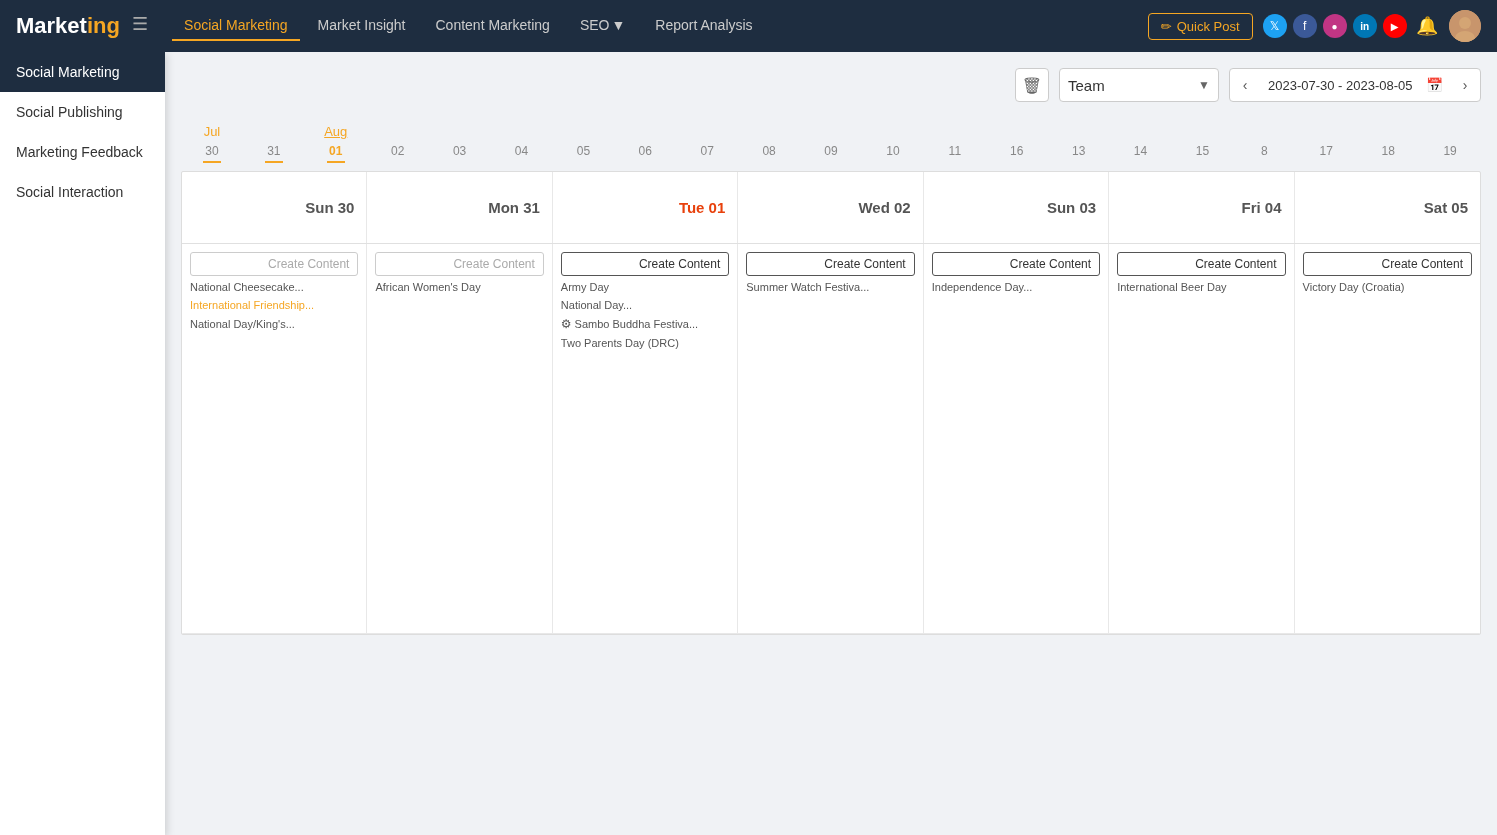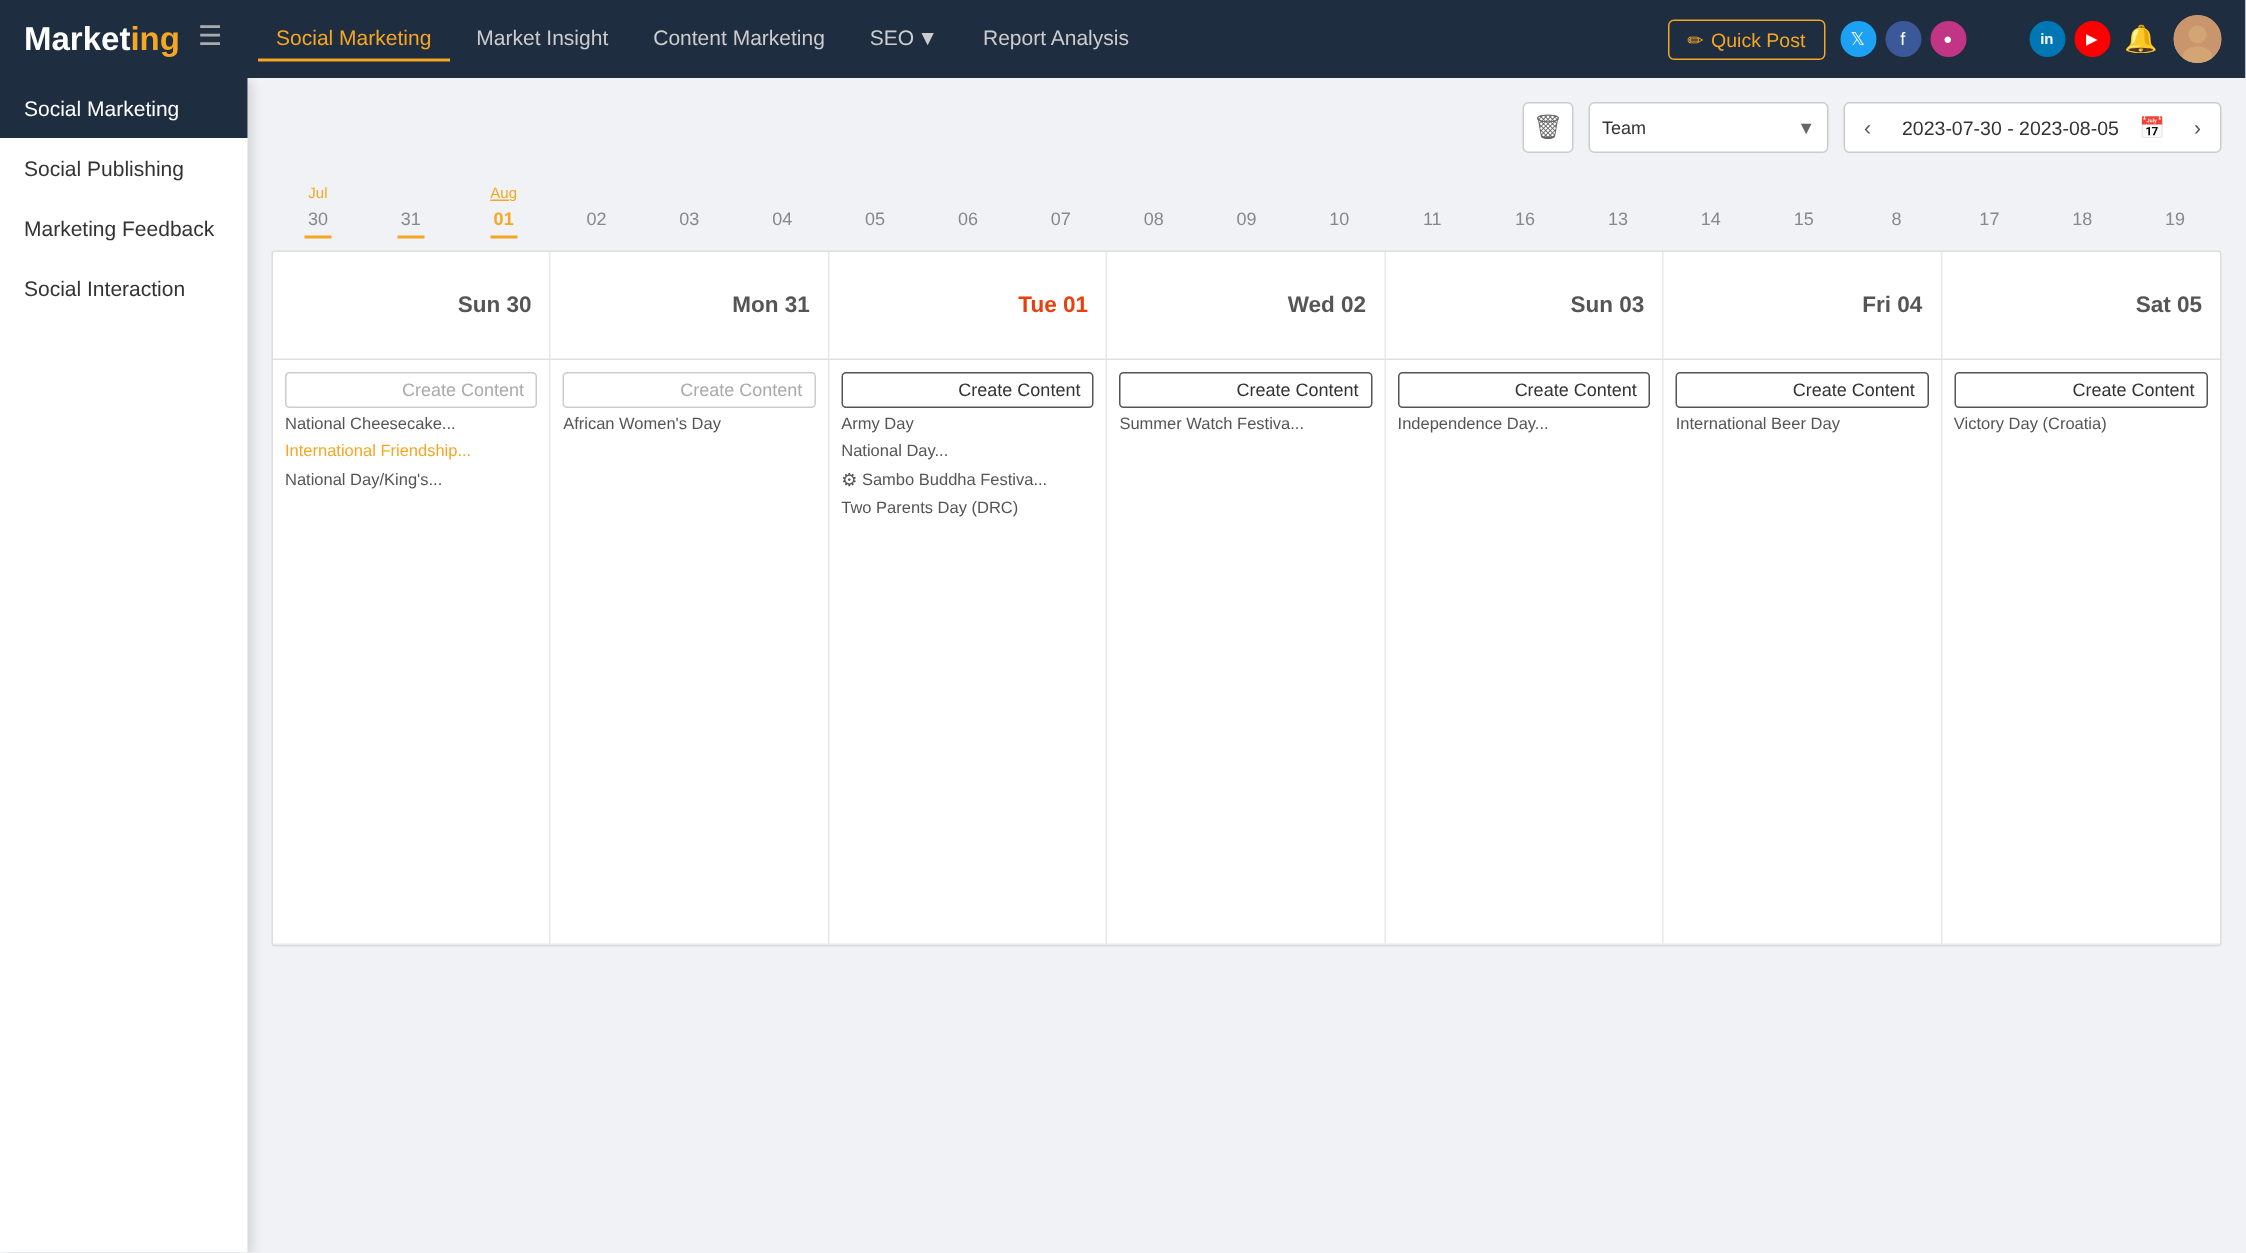--- a/index.html
+++ b/index.html
@@ -85,21 +85,21 @@
       display: flex;
       align-items: center;
       justify-content: center;
       font-size: 12px;
       color: #fff;
       cursor: pointer;
     }
     .si-twitter { background: #1da1f2; }
     .si-facebook { background: #3b5998; }
     .si-instagram { background: #c13584; }
-    .si-linkedin { background: #0077b5; margin-left: 36px; }
+    .si-linkedin { background: #0077b5; }
     .si-youtube { background: #ff0000; }
     .bell-icon {
       color: #ccc;
       font-size: 18px;
       cursor: pointer;
     }
     .avatar {
       width: 32px;
       height: 32px;
       border-radius: 50%;
@@ -171,21 +171,21 @@
       align-items: center;
       border: 1px solid #ccc;
       border-radius: 4px;
       background: #fff;
       height: 34px;
       min-width: 160px;
     }
     .team-select {
       border: none;
       background: transparent;
-      font-size: 12px;
+      font-size: 15px;
       padding: 0 8px;
       flex: 1;
       outline: none;
       color: #333;
       appearance: none;
     }
     .team-chevron {
       padding: 0 8px;
       color: #666;
       font-size: 12px;
@@ -302,21 +302,21 @@
       padding: 8px 0 4px 0;
       margin-bottom: 4px;
     }
     .ds-item {
       flex: 1;
       text-align: center;
       cursor: pointer;
     }
     .ds-month-label {
       display: block;
-      font-size: 10px;
+      font-size: 13px;
       color: #f5a623;
       margin-bottom: 2px;
     }
     .ds-day-num {
       font-size: 12px;
       color: #888;
     }
     .ds-indicator {
       height: 2px;
       background: #f5a623;

